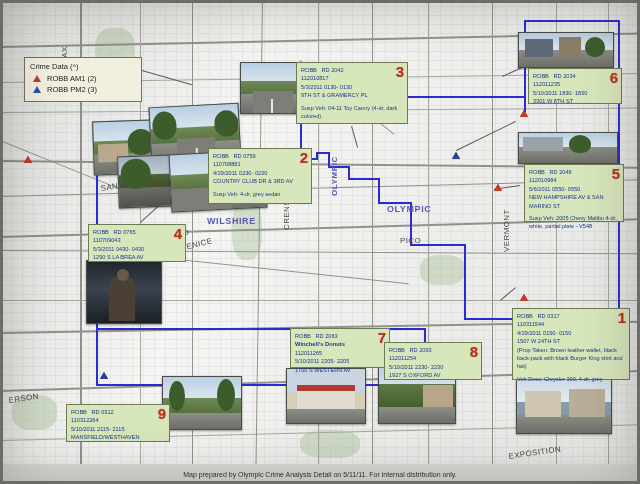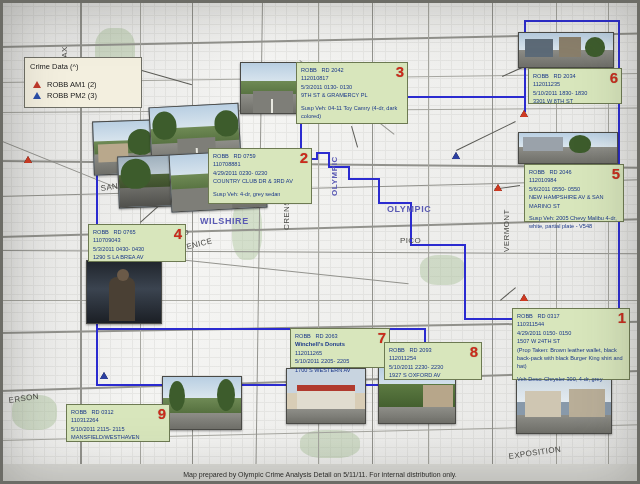--- a/index.html
+++ b/index.html
@@ -40,21 +40,21 @@
   .title-box{position:absolute;left:113px;top:13px;width:413px;
     background:#dfe8c4;border:1px solid #9aa37d;
     text-align:center;padding:4px 2px 5px;box-sizing:border-box;
     color:#3a3ab0;font-weight:bold;line-height:1.35;}
   .title-l1{font-size:11.5px;}
   .title-l2{font-size:11.5px;}
 
   
   .legend{position:absolute;left:24px;top:57px;width:118px;
     background:#f3efdf;border:1px solid #6f6f66;padding:4px 5px 5px;box-sizing:border-box;}
-  .legend-title{font-size:7.5px;color:#1a1a1a;margin-bottom:9px;}
+  .legend-title{font-size:7.5px;color:#1a1a1a;margin-bottom:3px;}
   .legend-row{display:flex;align-items:center;gap:6px;margin:2px 0 2px 3px;}
   .legend-row span.txt{font-size:7.5px;color:#1a1a1a;}
   .tri{width:0;height:0;border-left:4px solid transparent;border-right:4px solid transparent;}
   .tri.red{border-bottom:7px solid #c0392b;}
   .tri.blue{border-bottom:7px solid #2a4ea8;}
 
   
   .marker{position:absolute;width:0;height:0;
     border-left:4px solid transparent;border-right:4px solid transparent;}
   .marker.red{border-bottom:7px solid #cf3a22;filter:drop-shadow(0 0 .5px #000);}
@@ -154,21 +154,21 @@
   <div class="boundary" style="left:96px;top:158px;width:2px;height:172px;"></div>
   <div class="boundary" style="left:96px;top:328px;width:330px;height:2px;"></div>
   <div class="boundary" style="left:424px;top:328px;width:2px;height:56px;"></div>
   <div class="boundary" style="left:96px;top:330px;width:2px;height:56px;"></div>
   <div class="boundary" style="left:96px;top:384px;width:330px;height:2px;"></div>
   <div class="boundary" style="left:524px;top:96px;width:2px;height:16px;"></div>
 
   <div class="slabel grey tilt" style="left:26px;top:66px;">3RD</div>
   <div class="slabel grey vert" style="left:60px;top:82px;">FAIRFAX</div>
   <div class="slabel grey tilt2" style="left:100px;top:184px;">SAN</div>
-  <div class="slabel big" style="left:200px;top:216px;">WILSHIRE</div>
+  <div class="slabel big" style="left:207px;top:216px;">WILSHIRE</div>
   <div class="slabel grey tilt" style="left:180px;top:244px;">VENICE</div>
   <div class="slabel grey" style="left:168px;top:228px;">PICO</div>
   <div class="slabel grey vert" style="left:282px;top:230px;">CRENSHAW</div>
   <div class="slabel vert" style="left:330px;top:196px;">OLYMPIC</div>
   <div class="slabel big" style="left:387px;top:204px;">OLYMPIC</div>
   <div class="slabel grey" style="left:400px;top:236px;">PICO</div>
   <div class="slabel grey vert" style="left:502px;top:252px;">VERMONT</div>
   <div class="slabel grey tilt2" style="left:8px;top:396px;">ERSON</div>
   <div class="slabel grey tilt2" style="left:508px;top:452px;">EXPOSITION</div>
 

